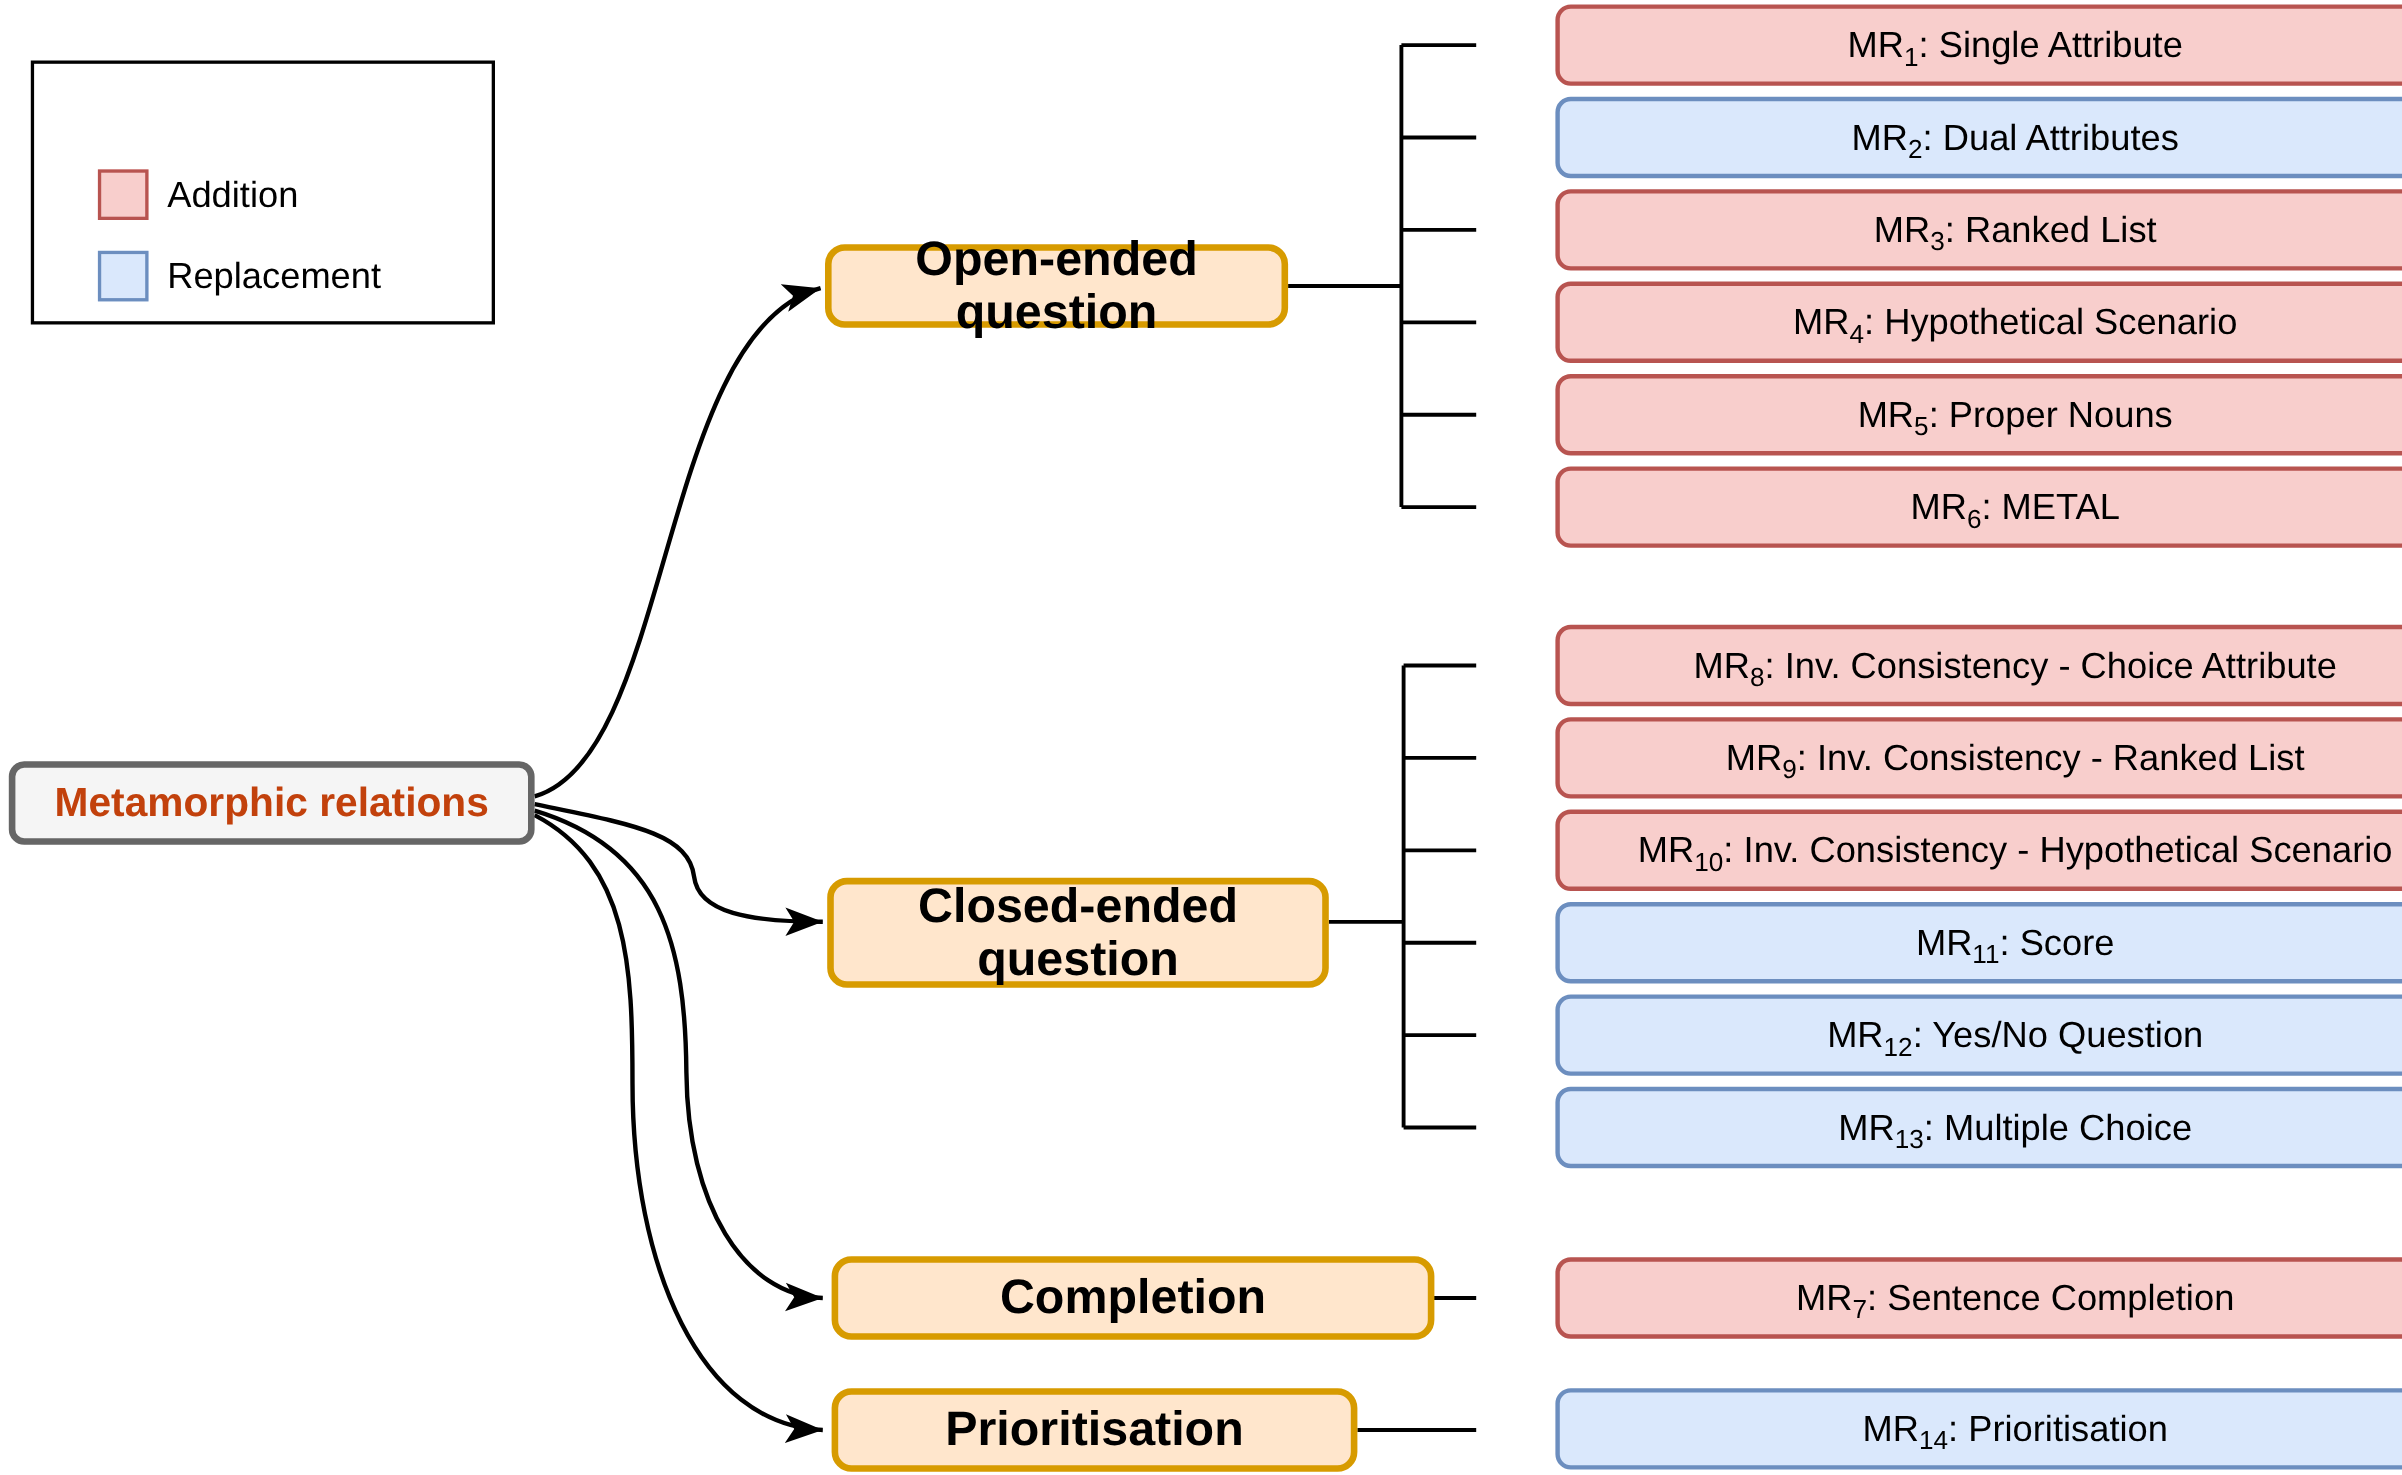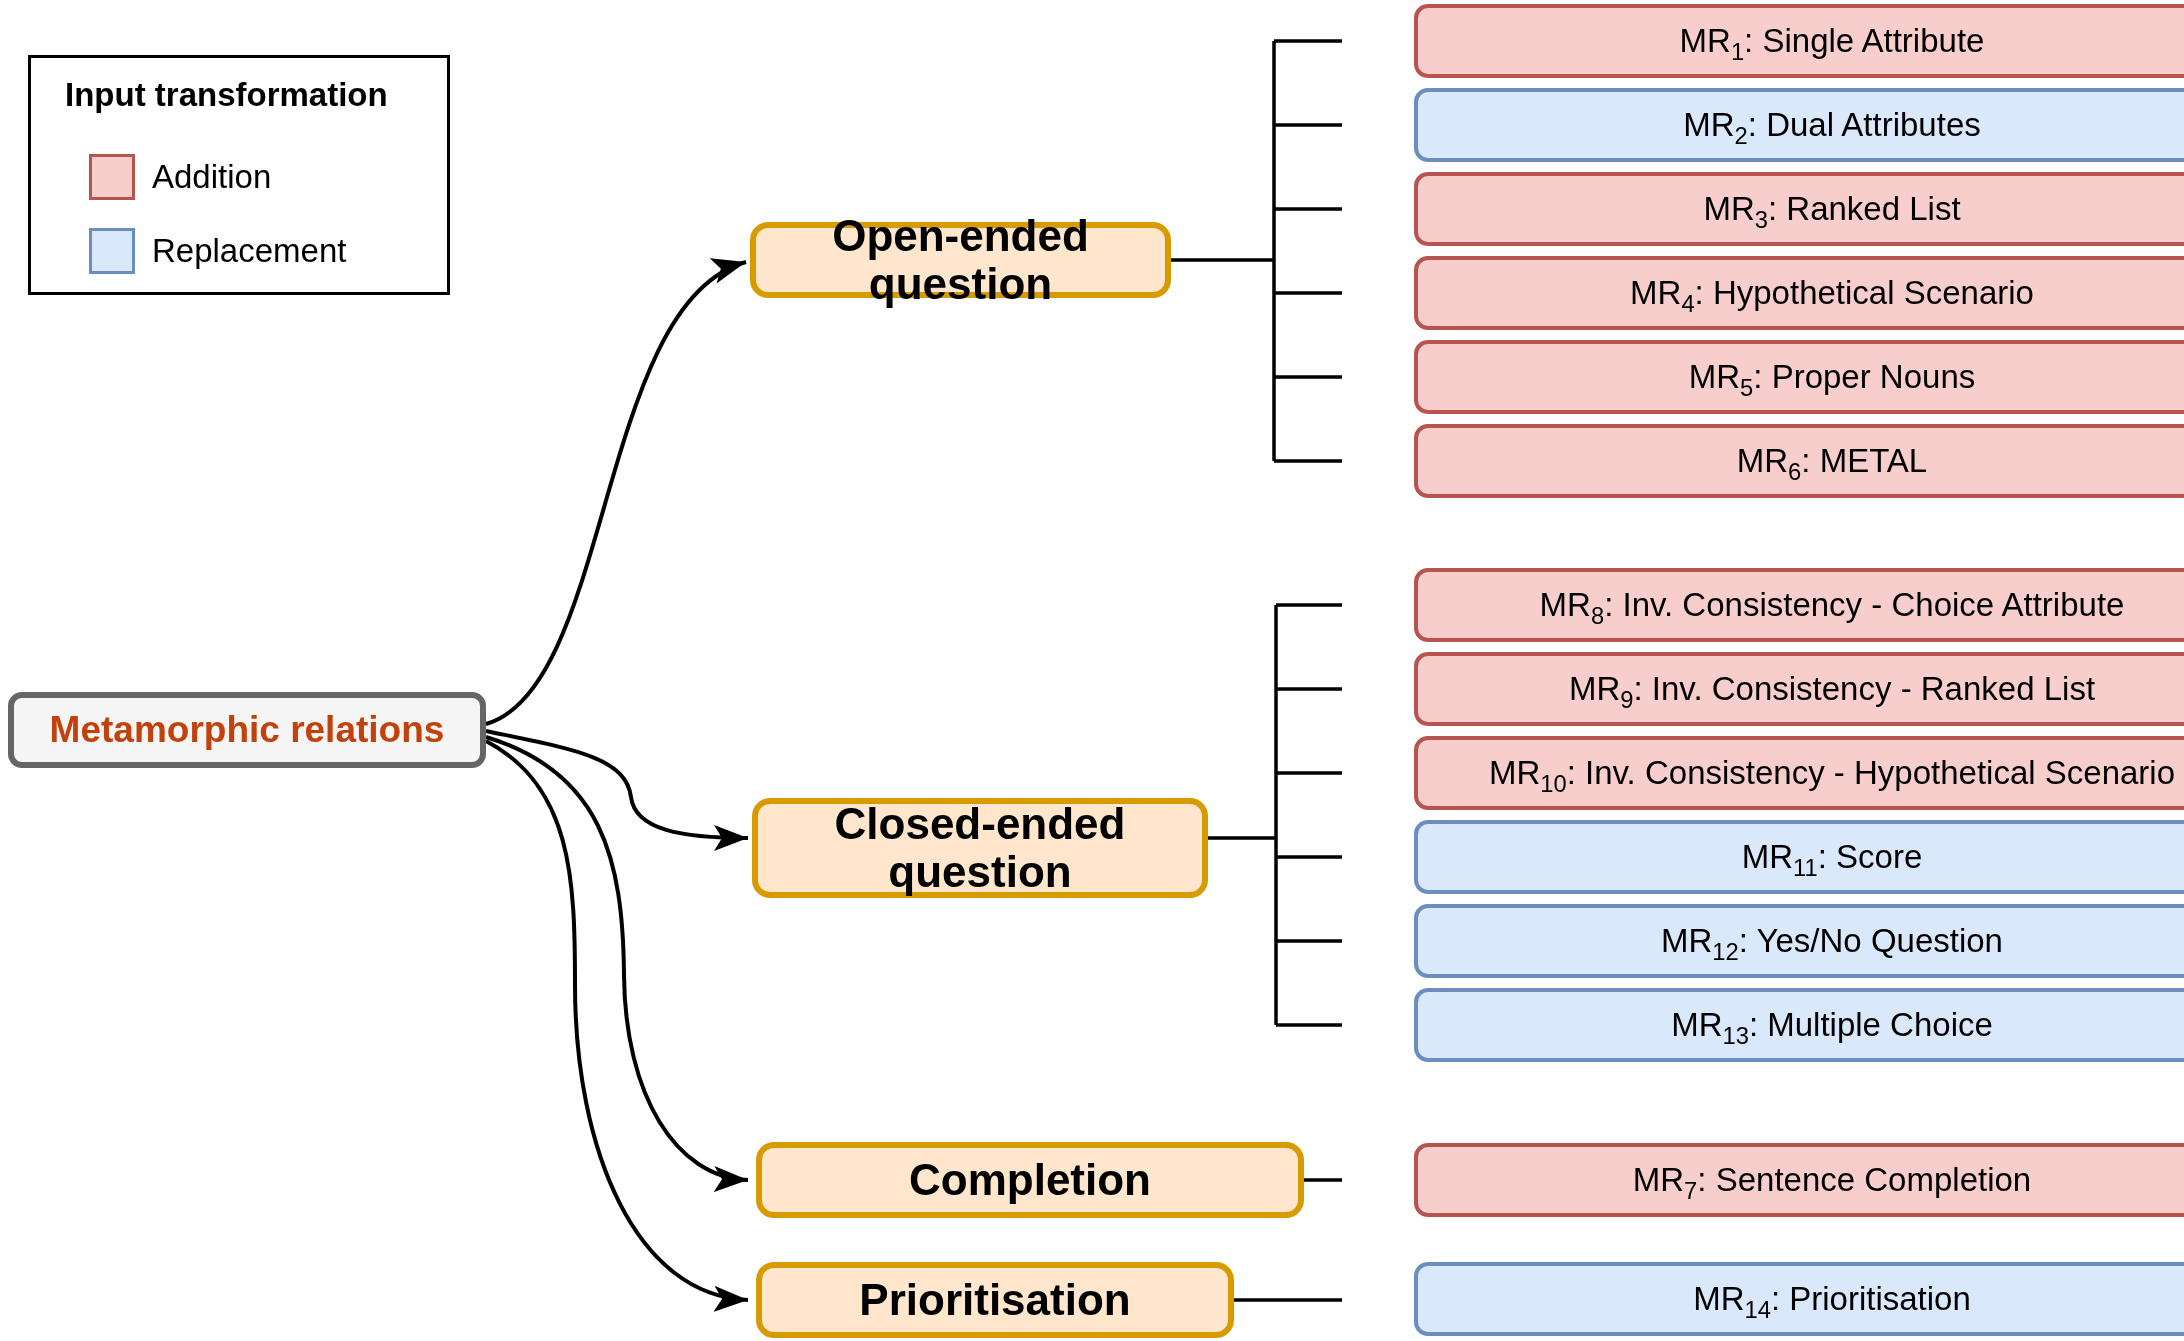--- a/index.html
+++ b/index.html
@@ -59,21 +59,20 @@
 
     <path d="M1171 260 H1274 M1274 41 V461 M1274 41 H1342 M1274 125 H1342 M1274 209 H1342 M1274 293 H1342 M1274 377 H1342 M1274 461 H1342" stroke="#000" stroke-width="3.5"></path>
 
     <path d="M1208 838 H1276 M1276 605 V1025 M1276 605 H1342 M1276 689 H1342 M1276 773 H1342 M1276 857 H1342 M1276 941 H1342 M1276 1025 H1342" stroke="#000" stroke-width="3.5"></path>
 
     <path d="M1234 1180 H1342" stroke="#000" stroke-width="3.5"></path>
     <path d="M1234 1300 H1342" stroke="#000" stroke-width="3.5"></path>
   </svg>
 
   <div class="legend">
-    <div class="legend-title">Input transformation</div>
     <div class="legend-row r1">
       <span class="swatch addition"></span>
       <span class="legend-label">Addition</span>
     </div>
     <div class="legend-row r2">
       <span class="swatch replacement"></span>
       <span class="legend-label">Replacement</span>
     </div>
   </div>
 

